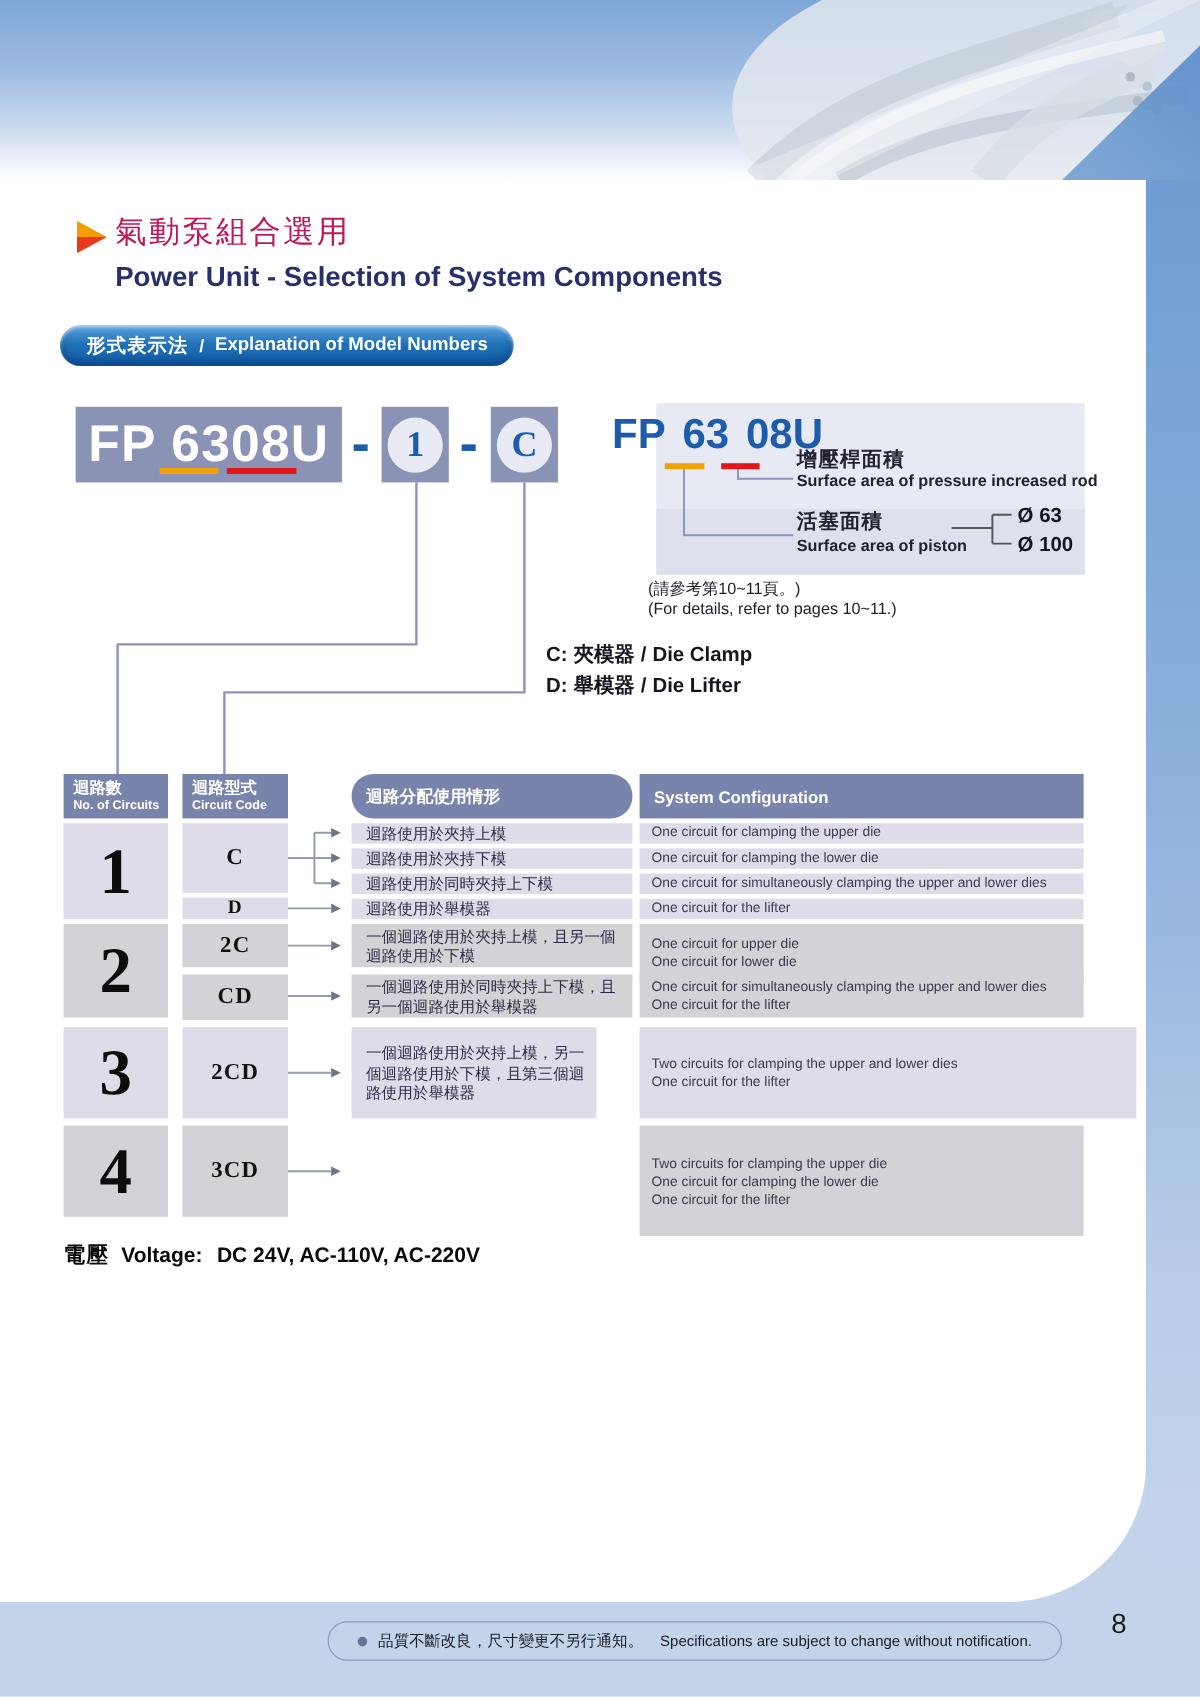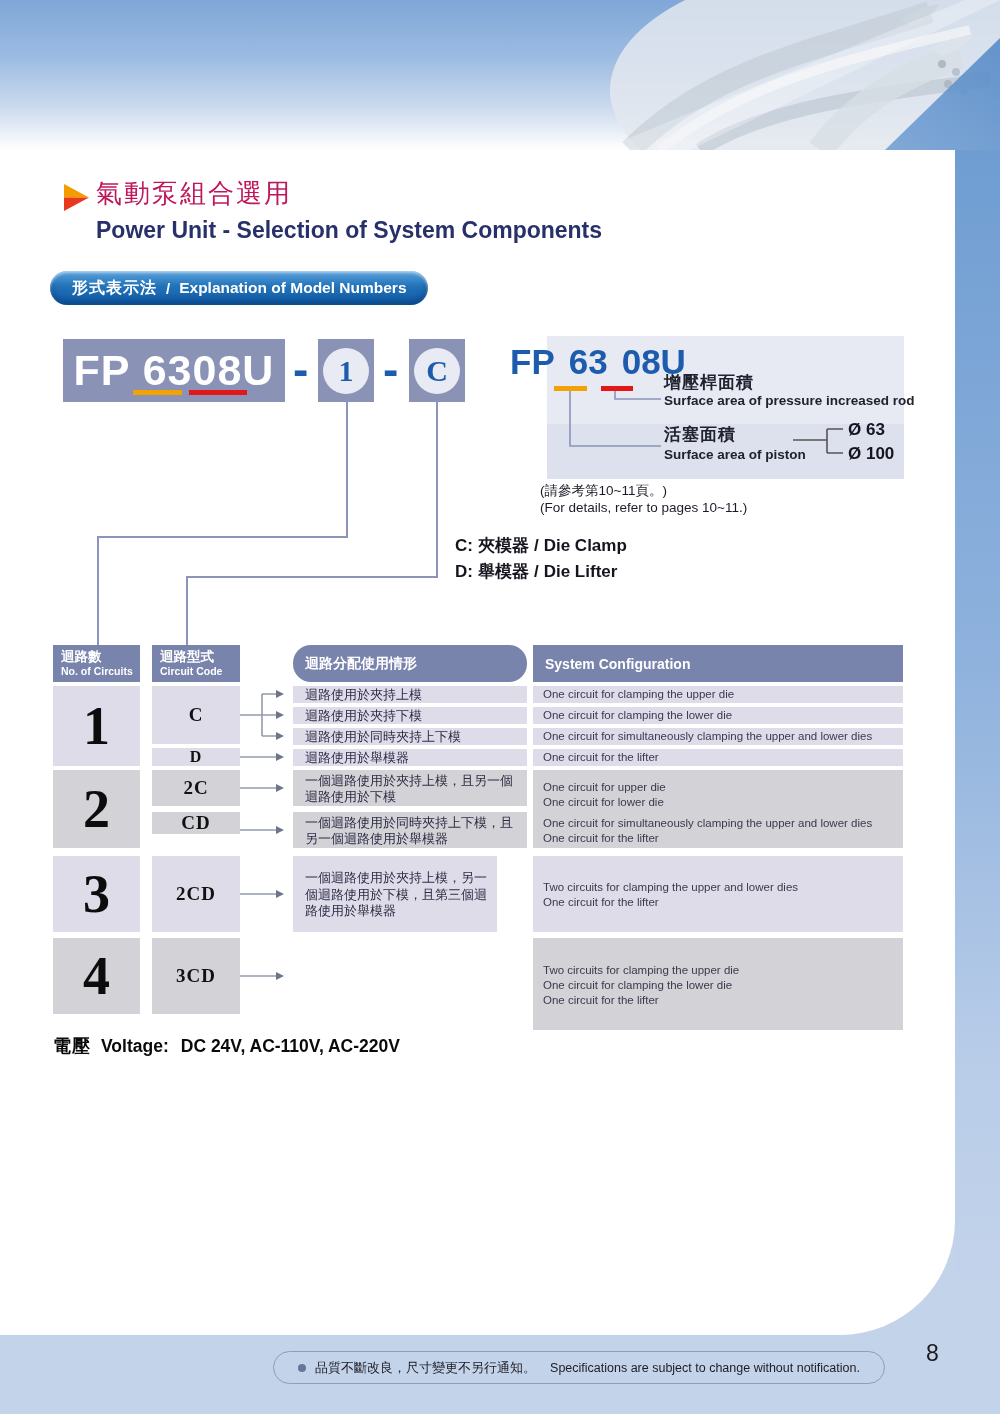--- a/index.html
+++ b/index.html
@@ -211,36 +211,36 @@
   <div class="abs lav zhrow" style="left:293px;top:707px;width:234px;height:17px;">迴路使用於夾持下模</div>
   <div class="abs lav zhrow" style="left:293px;top:728px;width:234px;height:17px;">迴路使用於同時夾持上下模</div>
   <div class="abs lav zhrow" style="left:293px;top:749px;width:234px;height:17px;">迴路使用於舉模器</div>
   <div class="abs lav enrow" style="left:533px;top:686px;width:370px;height:17px;">One circuit for clamping the upper die</div>
   <div class="abs lav enrow" style="left:533px;top:707px;width:370px;height:17px;">One circuit for clamping the lower die</div>
   <div class="abs lav enrow" style="left:533px;top:728px;width:370px;height:17px;">One circuit for simultaneously clamping the upper and lower dies</div>
   <div class="abs lav enrow" style="left:533px;top:749px;width:370px;height:17px;">One circuit for the lifter</div>
 
   <div class="abs gry countcell" style="left:53px;top:770px;width:87px;height:78px;">2</div>
   <div class="abs gry codecell" style="left:152px;top:770px;width:88px;height:36px;">2C</div>
-  <div class="abs gry codecell" style="left:152px;top:812px;width:88px;height:22px;">CD</div>
+  <div class="abs gry codecell" style="left:152px;top:812px;width:88px;height:38px;">CD</div>
   <div class="abs gry zhblock" style="left:293px;top:770px;width:234px;height:36px;">一個迴路使用於夾持上模，且另一個迴路使用於下模</div>
   <div class="abs gry zhblock" style="left:293px;top:812px;width:234px;height:36px;">一個迴路使用於同時夾持上下模，且另一個迴路使用於舉模器</div>
   <div class="abs gry enblock" style="left:533px;top:770px;width:370px;height:48px;">
     <div>One circuit for upper die</div>
     <div>One circuit for lower die</div>
   </div>
   <div class="abs gry enblock" style="left:533px;top:812px;width:370px;height:36px;">
     <div>One circuit for simultaneously clamping the upper and lower dies</div>
     <div>One circuit for the lifter</div>
   </div>
 
   <div class="abs lav countcell" style="left:53px;top:856px;width:87px;height:76px;">3</div>
   <div class="abs lav codecell" style="left:152px;top:856px;width:88px;height:76px;">2CD</div>
   <div class="abs lav zhblock" style="left:293px;top:856px;width:204px;height:76px;">一個迴路使用於夾持上模，另一個迴路使用於下模，且第三個迴路使用於舉模器</div>
-  <div class="abs lav enblock" style="left:533px;top:856px;width:370px;height:76px;">
+  <div class="abs lav enblock" style="left:533px;top:856px;width:414px;height:76px;">
     <div>Two circuits for clamping the upper and lower dies</div>
     <div>One circuit for the lifter</div>
   </div>
 
   <div class="abs gry countcell" style="left:53px;top:938px;width:87px;height:76px;">4</div>
   <div class="abs gry codecell" style="left:152px;top:938px;width:88px;height:76px;">3CD</div>
   <div class="abs gry enblock" style="left:533px;top:938px;width:370px;height:92px;">
     <div>Two circuits for clamping the upper die</div>
     <div>One circuit for clamping the lower die</div>
     <div>One circuit for the lifter</div>

